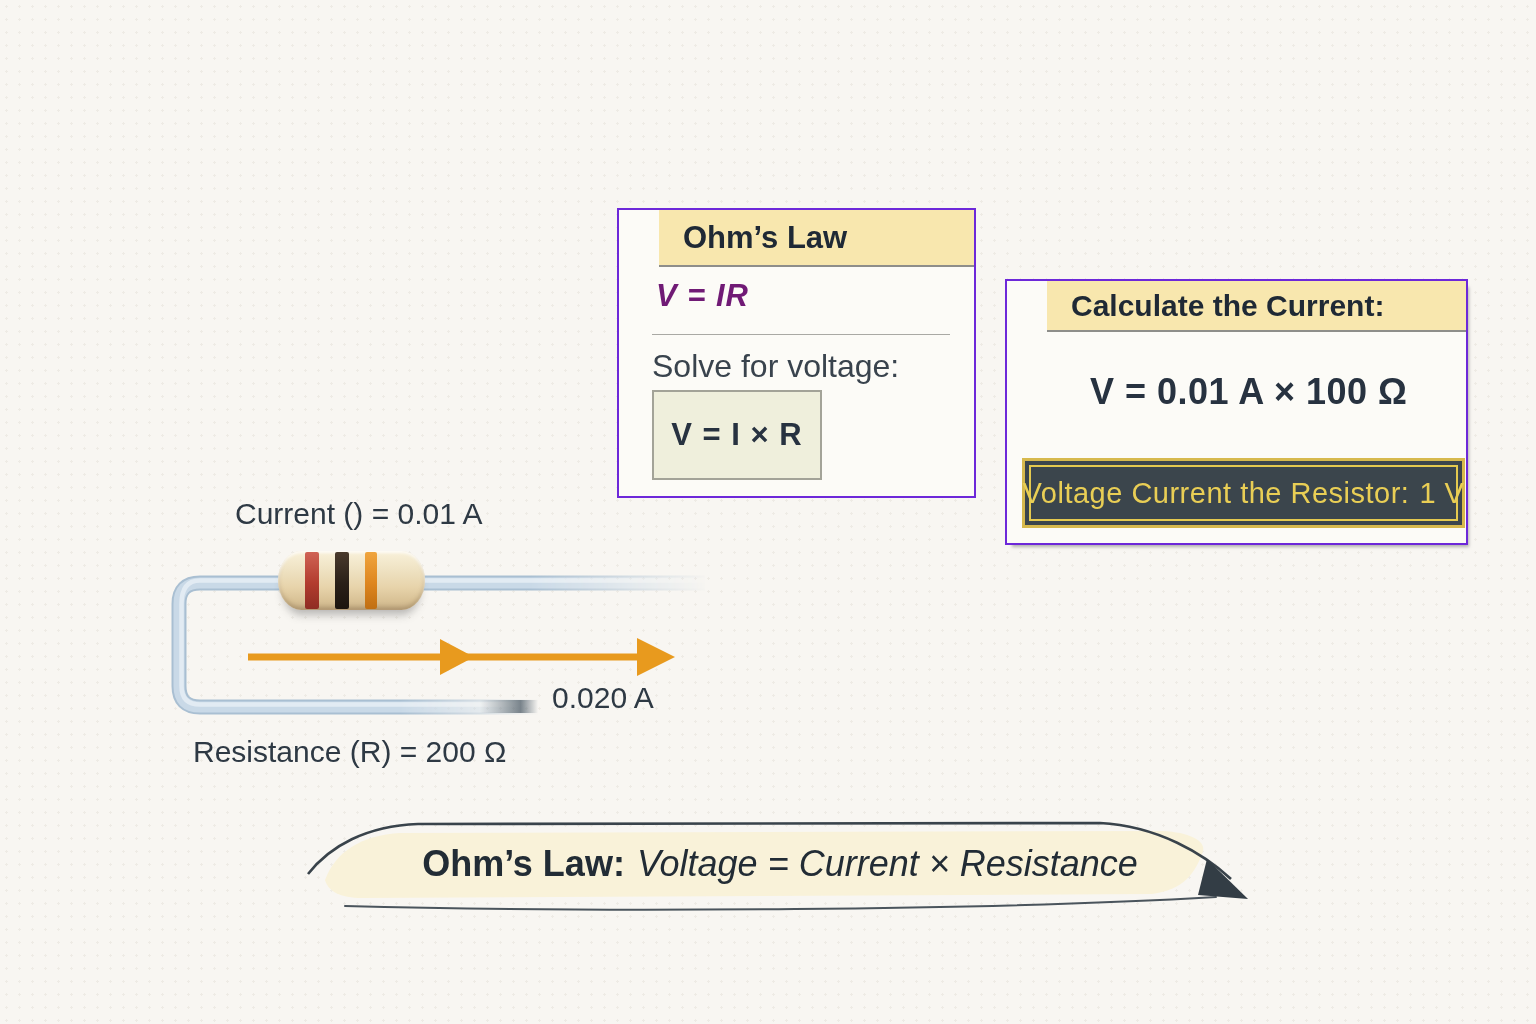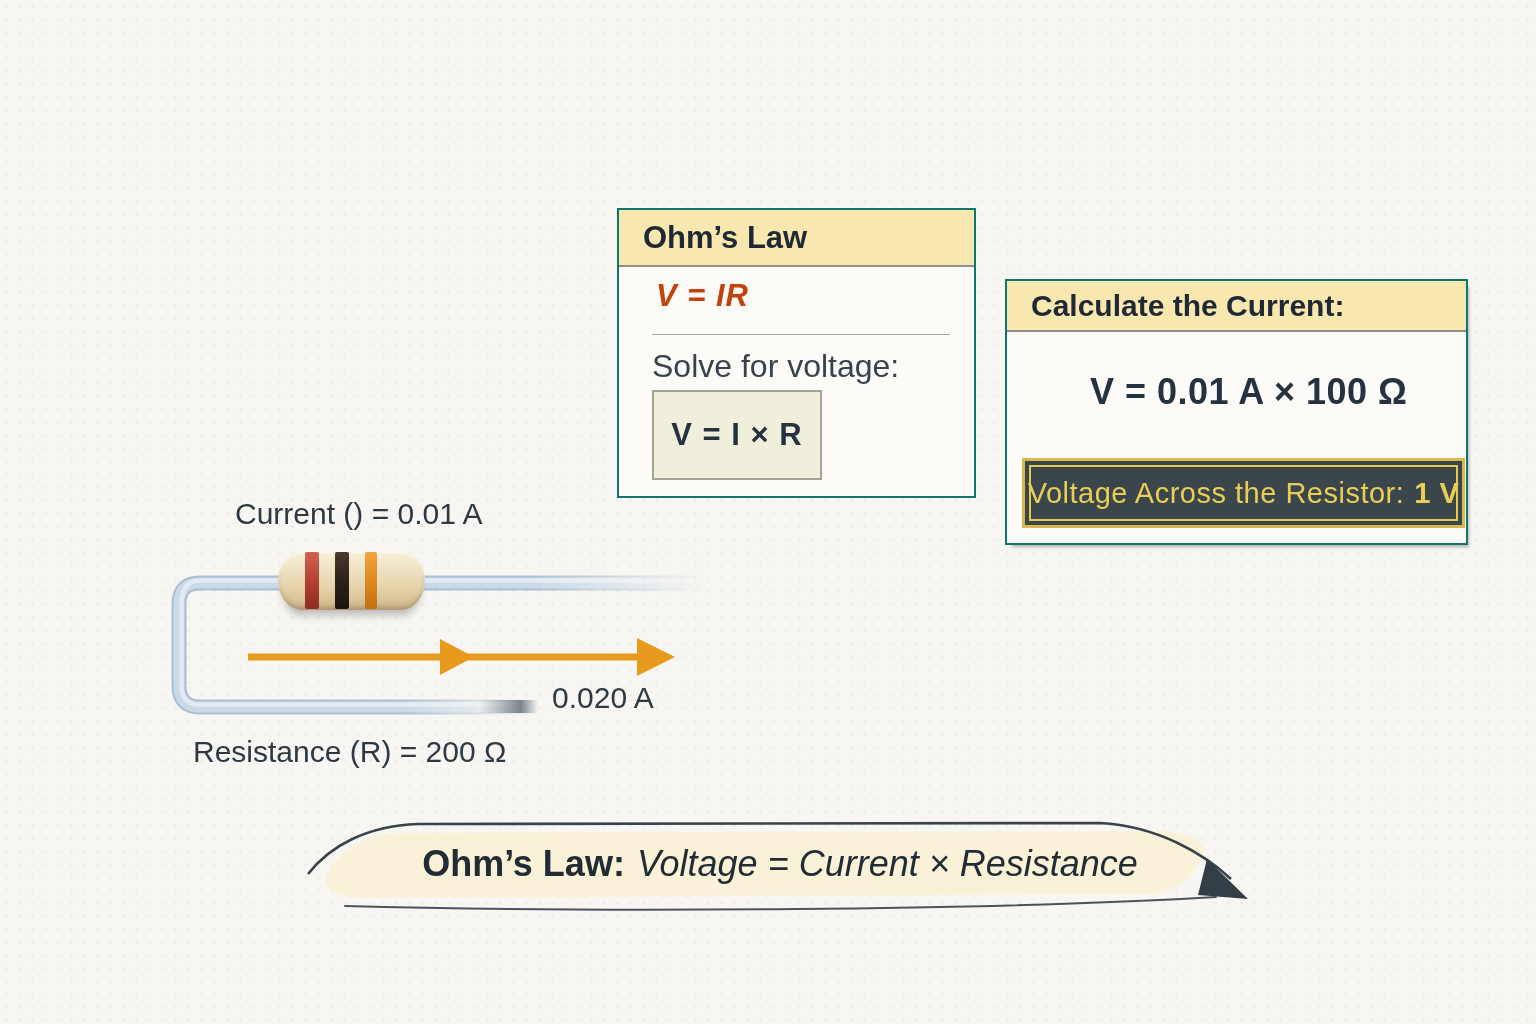--- a/index.html
+++ b/index.html
@@ -5,52 +5,52 @@
   html,body{margin:0;padding:0;}
   body{
     width:1536px;height:1024px;position:relative;overflow:hidden;
     font-family:"Liberation Sans",sans-serif;
     background-color:#f8f6f2;
     background-image:radial-gradient(#eeebe5 1px, transparent 1.2px);
     background-size:13px 13px;
     color:#2b3540;
   }
   
-  .panel{position:absolute;background:#fcfbf7;border:2px solid #0f766e;box-sizing:border-box;}
+  .panel{position:absolute;background:#fcfbf7;border:2px solid #6d28d9;box-sizing:border-box;padding-left:40px;}
   #ohms-panel{left:617px;top:208px;width:359px;height:290px;}
   #calc-panel{left:1005px;top:279px;width:463px;height:266px;
               box-shadow:4px 5px 3px -3px rgba(120,120,120,.55);}
   .panel-header{
     background:#f8e7ae;border-bottom:2px solid #8e8e8a;
     display:flex;align-items:center;padding-left:24px;
     font-weight:700;color:#1f2935;box-sizing:border-box;
   }
   #ohms-panel .panel-header{height:57px;font-size:31px;}
   #calc-panel .panel-header{height:51px;font-size:30px;}
   .abs{position:absolute;}
-  #ohms-formula{left:37px;top:68px;font-size:31px;font-weight:700;font-style:italic;color:#c2410c;letter-spacing:1px;}
+  #ohms-formula{left:37px;top:68px;font-size:31px;font-weight:700;font-style:italic;color:#701a75;letter-spacing:1px;}
   #ohms-divider{left:33px;top:124px;width:298px;height:1px;background:#a9a9a4;}
   #ohms-solve{left:33px;top:138px;font-size:32px;color:#39434d;}
   #ohms-box{
     left:33px;top:180px;width:170px;height:90px;
     background:#efefdc;border:2px solid #a3a398;box-sizing:border-box;
     display:flex;align-items:center;justify-content:center;
     font-size:31px;font-weight:700;color:#273240;letter-spacing:1px;
   }
   #calc-equation{left:35px;top:90px;font-size:36px;font-weight:600;color:#273240;letter-spacing:.5px;margin-left:48px;}
   #result-outer{
     left:15px;top:177px;width:443px;height:70px;
     background:#3b454c;border:3px solid #d7b94d;box-sizing:border-box;padding:4px;
   }
   #result-inner{
     width:100%;height:100%;box-sizing:border-box;border:2px solid #e4c94f;
     display:flex;align-items:center;justify-content:center;gap:10px;
     font-size:29px;color:#e9ce55;letter-spacing:.5px;white-space:nowrap;
   }
-  #result-inner .bold{font-weight:700;text-align:right;}
+  #result-inner .bold{font-weight:400;text-align:right;}
   
   #current-label{left:235px;top:497px;font-size:30px;color:#2e3944;}
   #circuit-svg{left:160px;top:560px;}
   #resistor{
     left:278px;top:551px;width:147px;height:59px;
     border-radius:24px / 30px;
     background:linear-gradient(180deg,#f9f1da 0%,#efe3c4 30%,#e7d3aa 62%,#d8c195 85%,#c9b189 100%);
     box-shadow:0 10px 9px -5px rgba(70,70,70,.35), inset 0 2px 3px rgba(255,255,255,.8), inset 0 -3px 4px rgba(120,95,60,.35);
   }
   .band{position:absolute;top:1px;bottom:1px;border-radius:2px;}
@@ -76,21 +76,21 @@
   <div class="abs" id="ohms-divider"></div>
   <div class="abs" id="ohms-solve">Solve for voltage:</div>
   <div class="abs" id="ohms-box">V = I × R</div>
 </div>
 
 <div class="panel" id="calc-panel">
   <div class="panel-header">Calculate the Current:</div>
   <div class="abs" id="calc-equation">V = 0.01 A × 100 Ω</div>
   <div class="abs" id="result-outer">
     <div id="result-inner">
-      <span>Voltage Across the Resistor:</span>
+      <span>Voltage Current the Resistor:</span>
       <span class="bold">1 V</span>
     </div>
   </div>
 </div>
 
 <div class="abs" id="current-label">Current () = 0.01 A</div>
 
 <svg class="abs" id="circuit-svg" width="760" height="170" viewBox="0 0 760 170">
   <defs>
     <linearGradient id="endDark" x1="0" y1="0" x2="1" y2="0">

